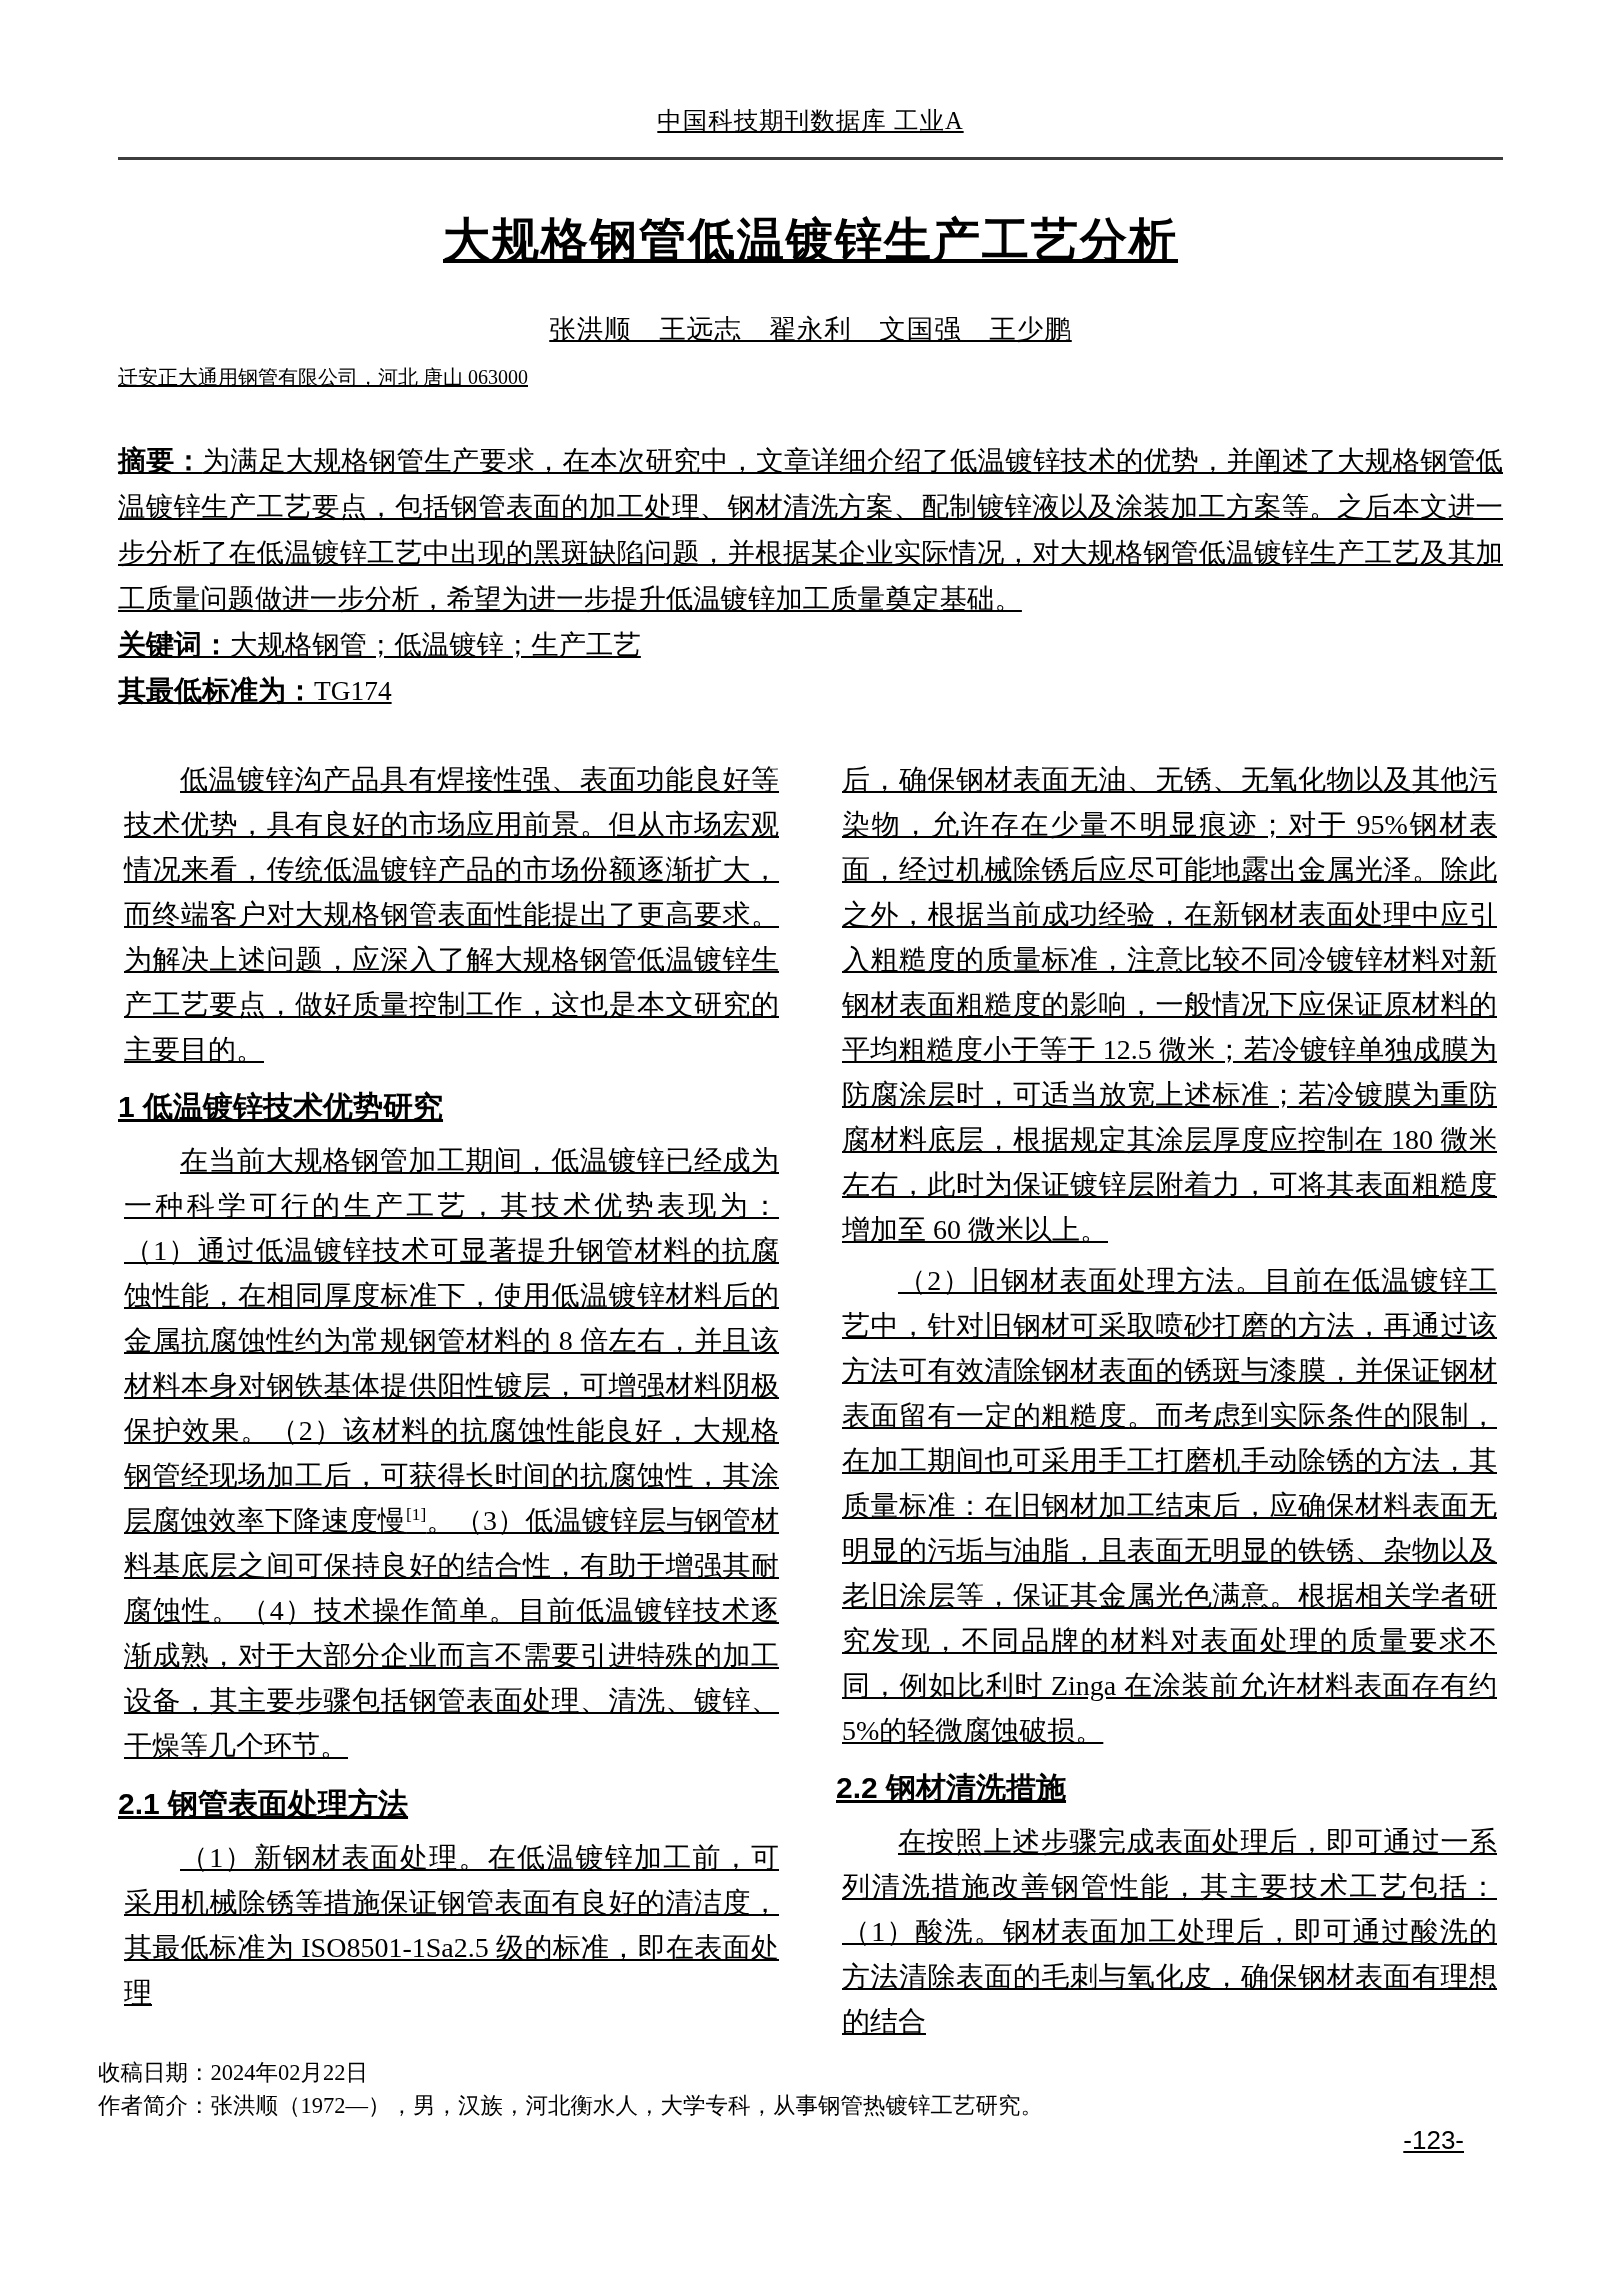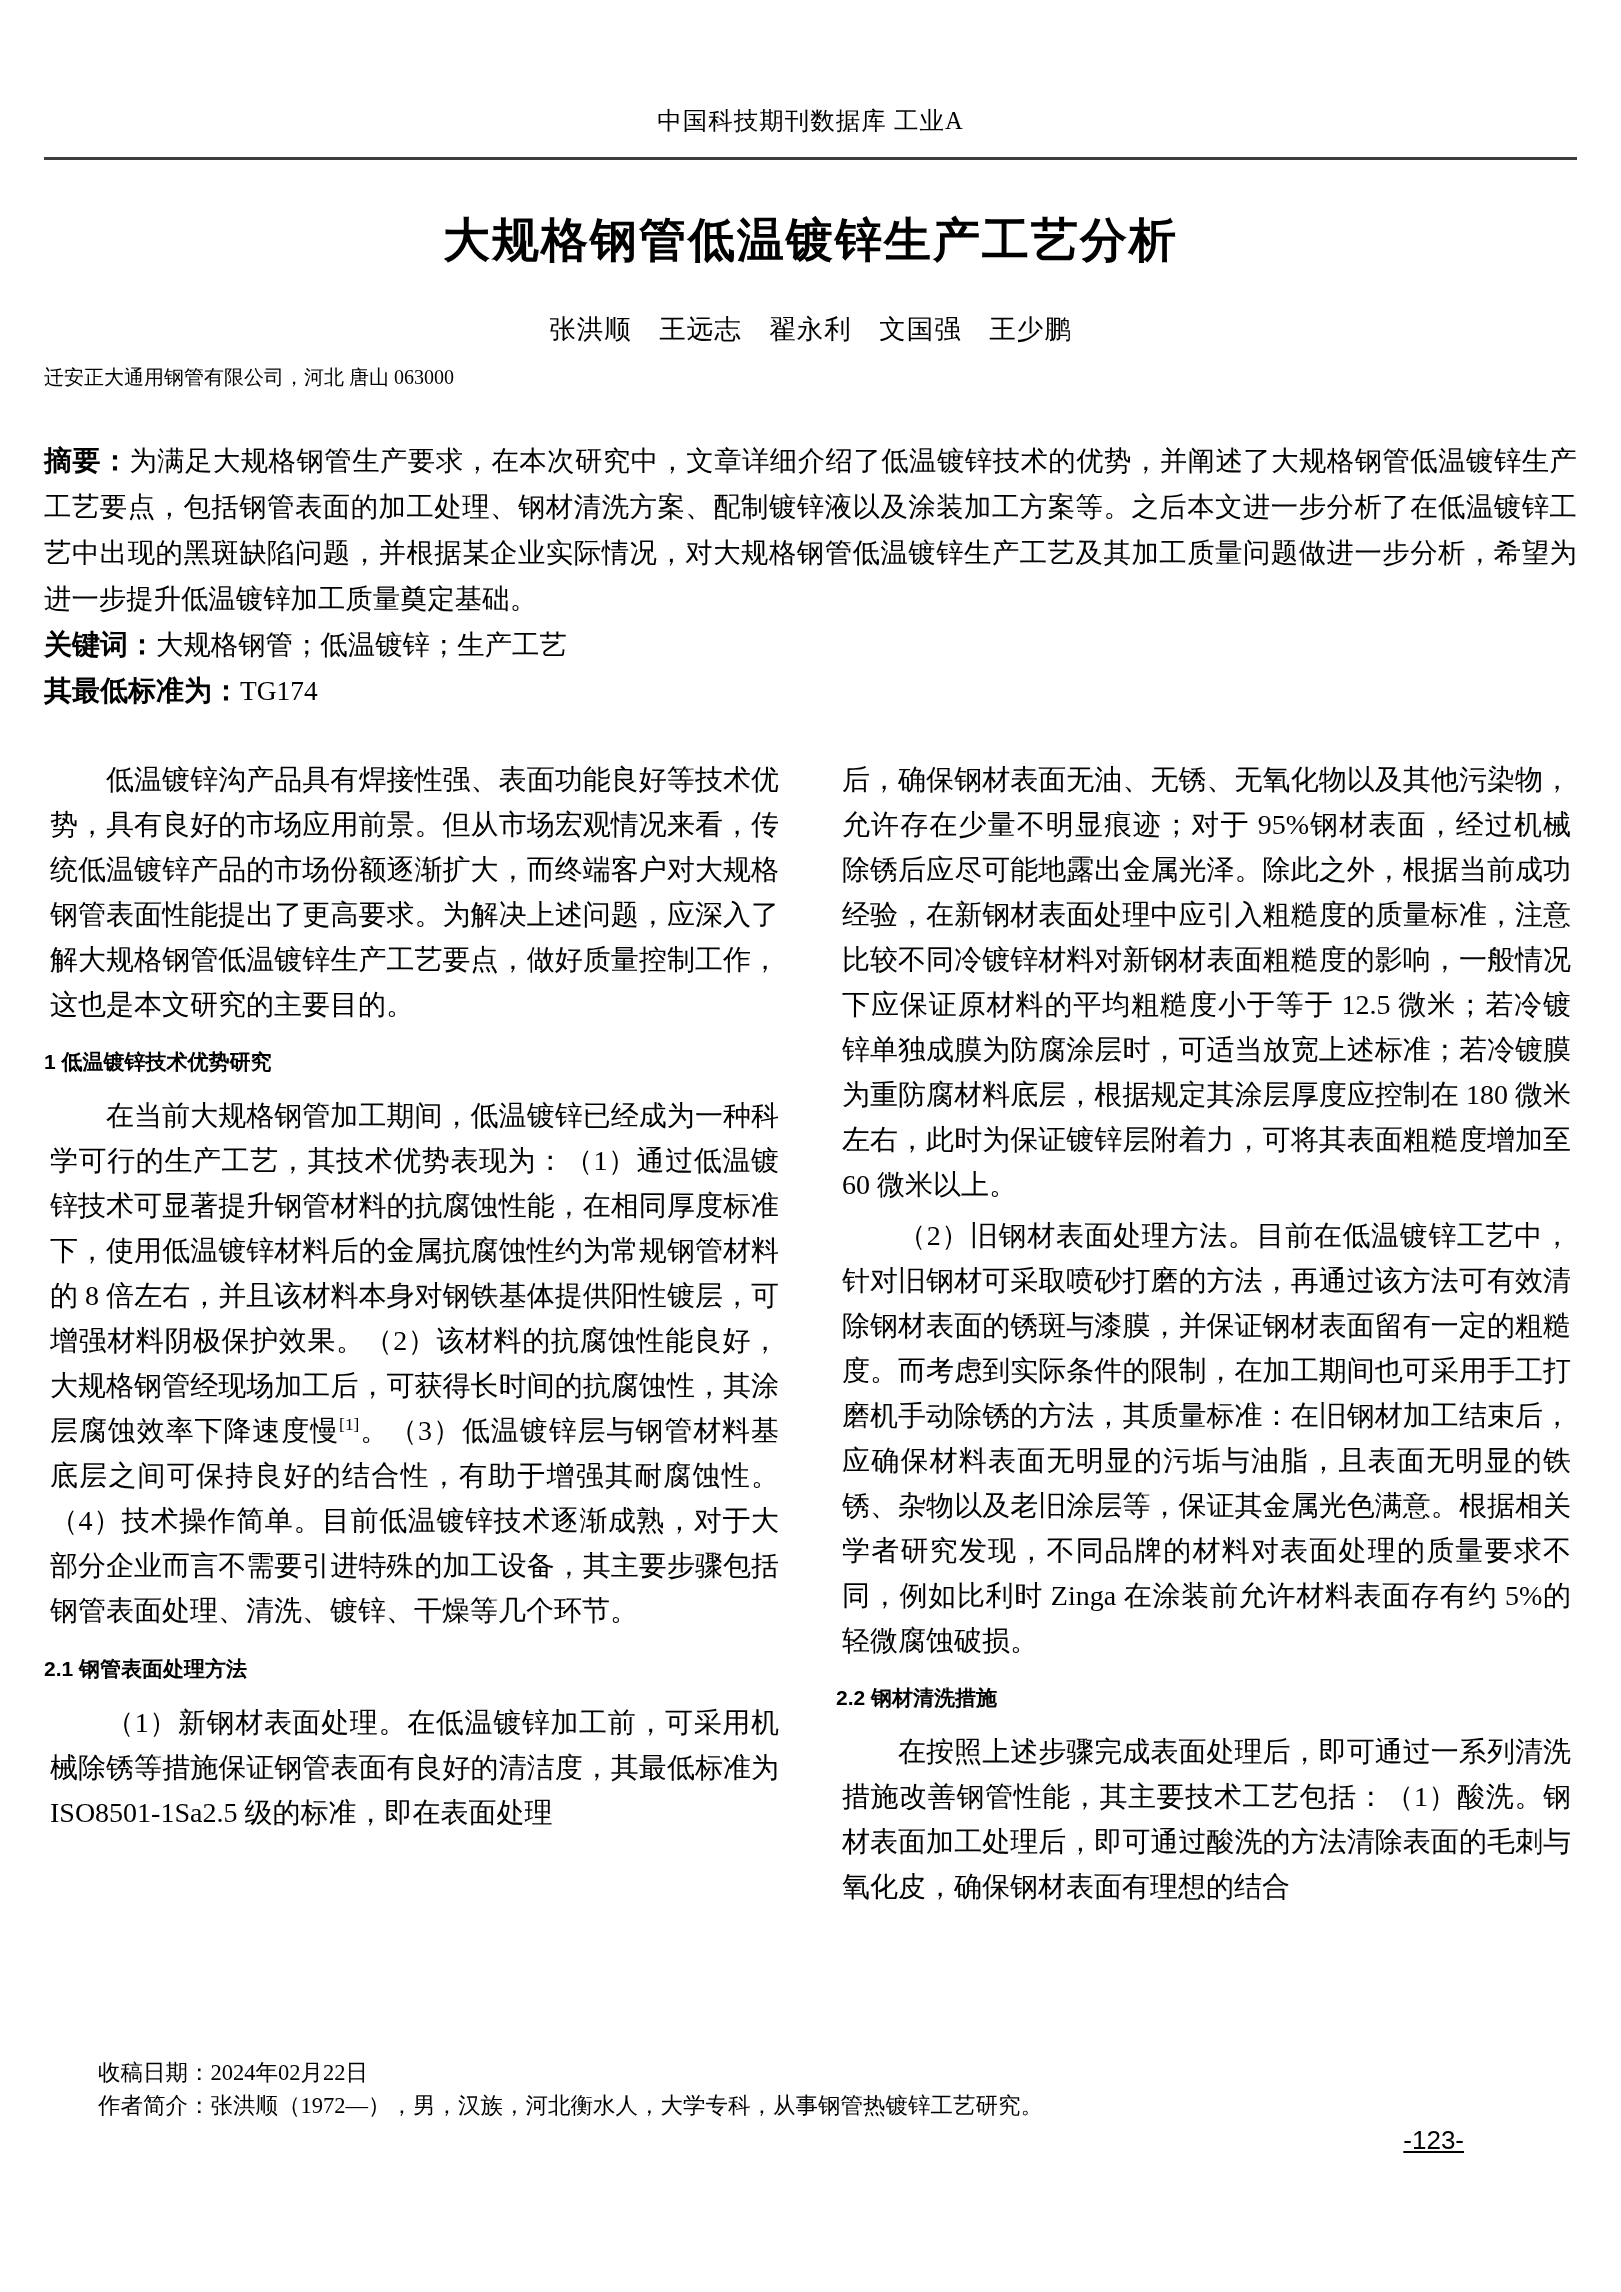--- a/index.html
+++ b/index.html
@@ -5,21 +5,21 @@
   html,body { margin:0; padding:0; background:#888; }
   .page {
     position:relative;
     width:1621px; height:2293px;
     margin:0 auto;
     background:#ffffff;
     color:#000;
     font-family:"Liberation Serif","DejaVu Serif",serif;
     overflow:hidden;
   }
-  .content { padding:0 44px; }
+  .content { padding:0 118px;text-decoration:underline; }
 
   .journal-header {
     padding-top:104px;
     text-align:center;
     font-size:24.5px;
     letter-spacing:1px;
   }
   .header-rule {
     border:none;
     border-top:3.9px solid #3d3d3d;
@@ -67,21 +67,21 @@
     flex:1 1 0;
     font-size:28px;
     line-height:45px;
     text-align:justify;
   }
   .col p { margin:6px; text-indent:2em; }
   .col p.noindent { text-indent:0; }
   .section-heading {
     font-family:"Liberation Sans","DejaVu Sans",sans-serif;
     font-weight:bold;
-    font-size:21px;
+    font-size:30px;
     line-height:43px;
     margin:13.7px 0 9.8px 0;
     text-align:left;
   }
   sup.ref { font-size:0.62em; vertical-align:super; line-height:0; }
 
   .footnote {
     position:absolute;
     left:98px; right:98px;
     top:2056px;

